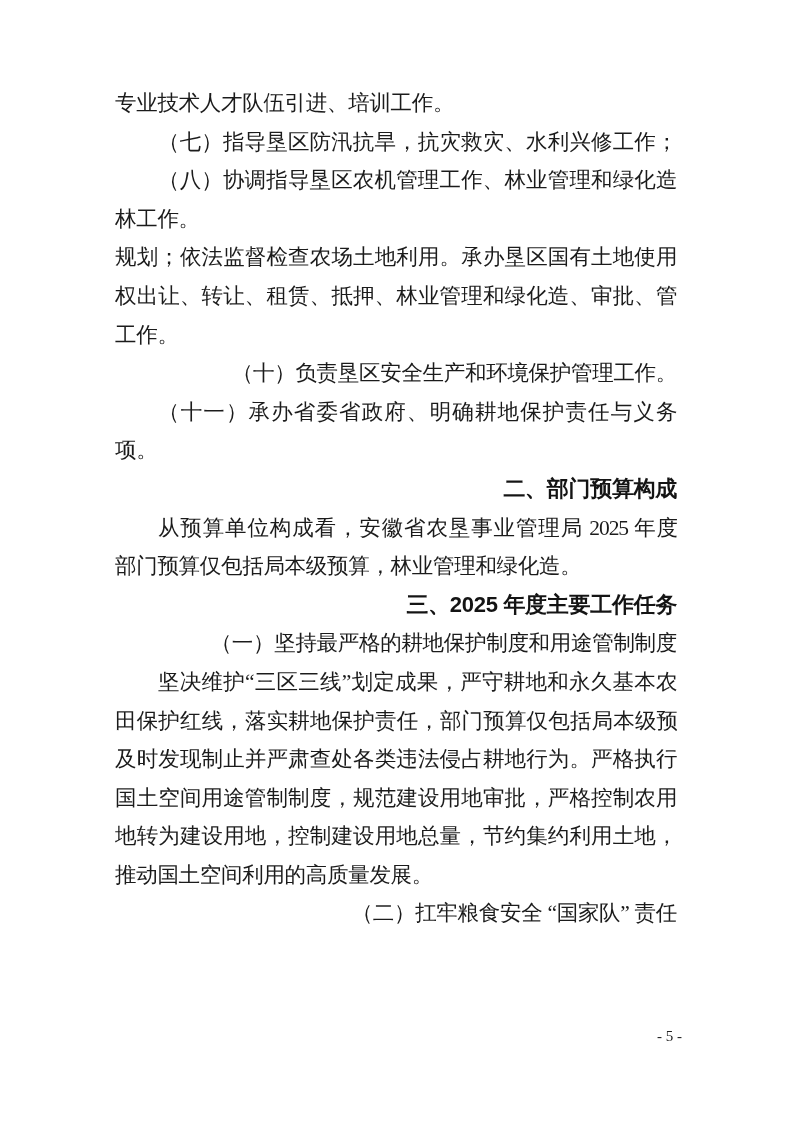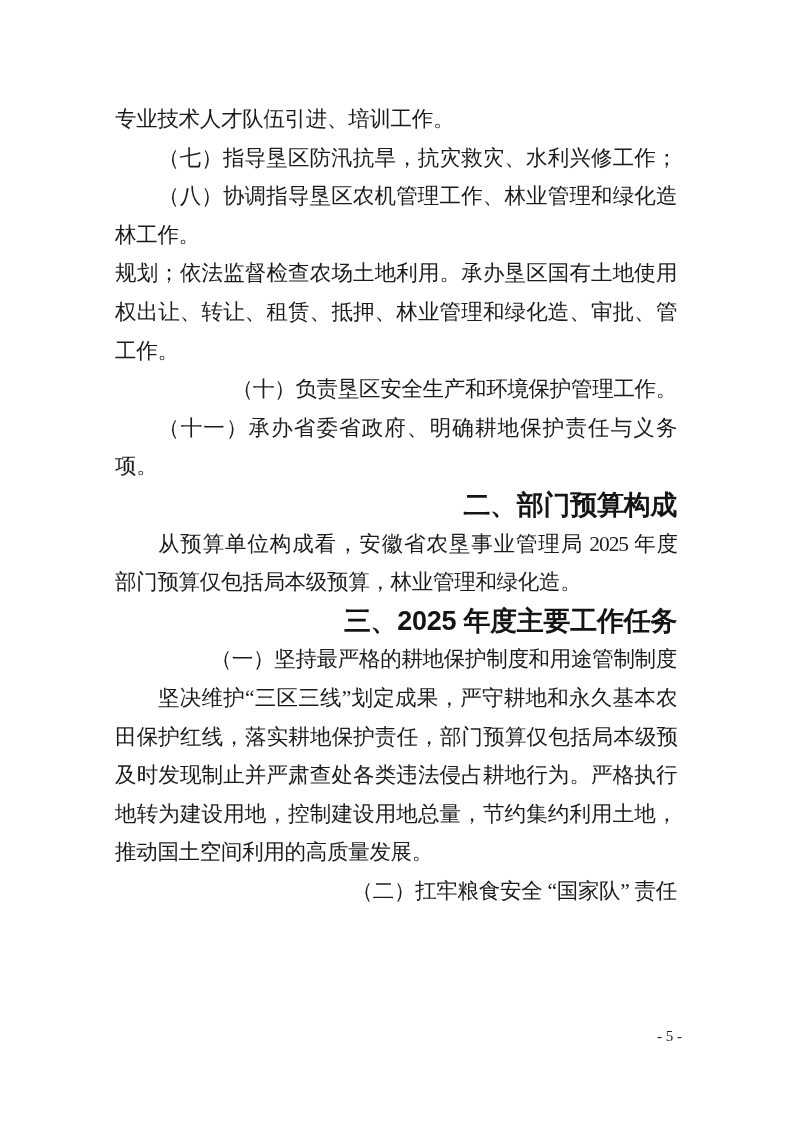--- a/index.html
+++ b/index.html
@@ -16,21 +16,21 @@
     position: relative;
     width: 794px;
     height: 1123px;
     background: #ffffff;
     color: #1b1b1b;
     overflow: hidden;
   }
   .content {
     position: absolute;
     left: 115px;
-    top: 100px;
+    top: 84px;
     width: 562px;
   }
   .line {
     font-size: 21.5px;
     height: 38.6px;
     line-height: 38.6px;
     letter-spacing: -0.3px;
     overflow: hidden;
     white-space: normal;
   }
@@ -42,21 +42,21 @@
     text-align: justify;
     text-align-last: justify;
     letter-spacing: -0.5px;
   }
   .line.tight {
     letter-spacing: -1.1px;
   }
   .line.heading {
     font-family: "Liberation Sans", sans-serif;
     font-weight: 700;
-    font-size: 27px;
+    font-size: 22px;
     color: #141414;
   }
   .line.subheading {
     font-family: Liberation Serif, serif;
     font-weight: 400;
   }
   .page-number {
     position: absolute;
     top: 1026px;
     right: 112px;
@@ -82,18 +82,19 @@
       <div class="line body indent justify">（十一）承办省委省政府、明确耕地保护责任与义务</div>
       <div class="line body">项。</div>
       <div class="line heading indent">二、部门预算构成</div>
       <div class="line body indent justify tight">从预算单位构成看，安徽省农垦事业管理局 2025 年度</div>
       <div class="line body">部门预算仅包括局本级预算，林业管理和绿化造。</div>
       <div class="line heading indent">三、2025 年度主要工作任务</div>
       <div class="line subheading indent">（一）坚持最严格的耕地保护制度和用途管制制度</div>
       <div class="line body indent justify">坚决维护“三区三线”划定成果，严守耕地和永久基本农</div>
       <div class="line body justify tight">田保护红线，落实耕地保护责任，部门预算仅包括局本级预算，</div>
       <div class="line body justify">及时发现制止并严肃查处各类违法侵占耕地行为。严格执行</div>
+      <div class="line body justify">国土空间用途管制制度，规范建设用地审批，严格控制农用</div>
       <div class="line body justify">地转为建设用地，控制建设用地总量，节约集约利用土地，</div>
       <div class="line body">推动国土空间利用的高质量发展。</div>
       <div class="line subheading indent">（二）扛牢粮食安全 “国家队” 责任</div>
     </div>
   <div class="page-number">- 5 -</div>
 </div>
 
 </body></html>

